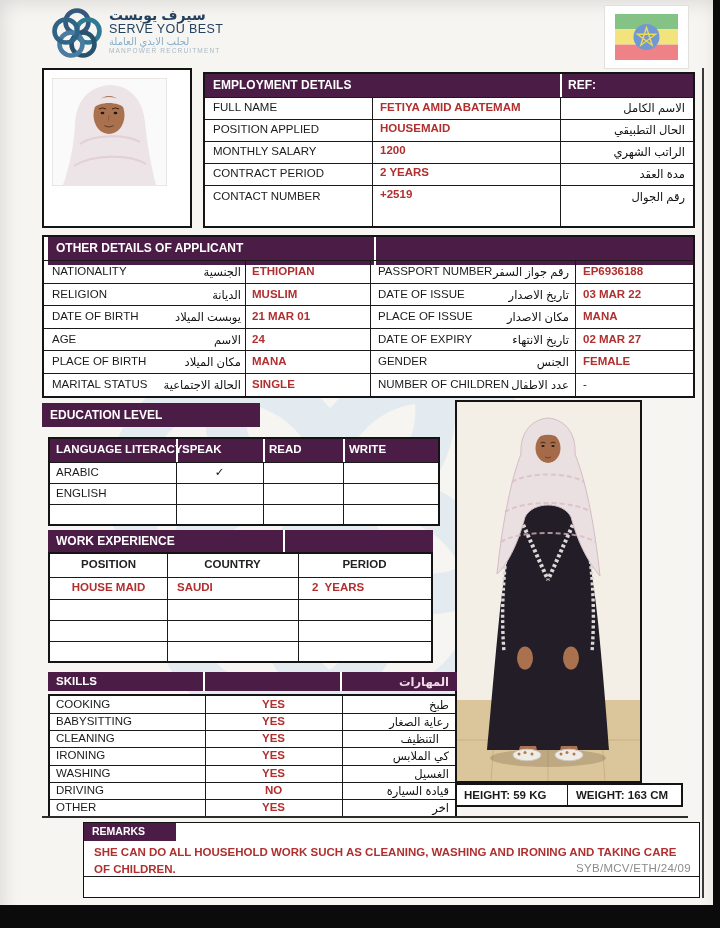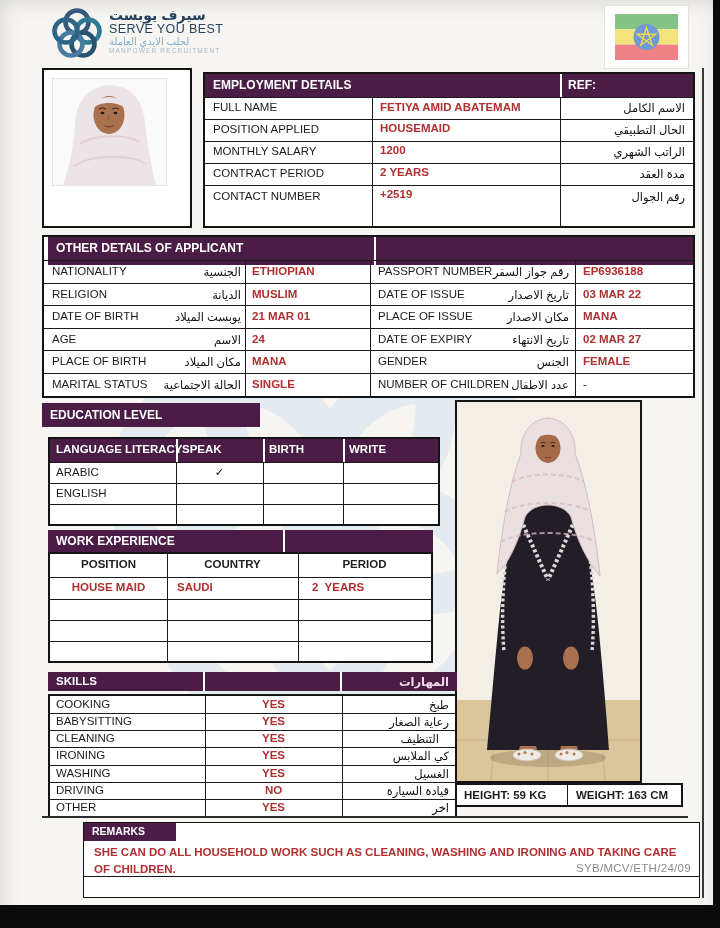--- a/index.html
+++ b/index.html
@@ -201,21 +201,21 @@
   </div>
 
   <div class="phead" style="left:42px;top:403px;width:218px;height:24px">
     <span class="c hdtxt" style="left:8px;top:5px">EDUCATION LEVEL</span>
   </div>
 
   <div class="tbl" style="left:48px;top:437px;width:392px;height:89px">
     <div class="phead" style="left:0;top:0;right:0;height:23px">
       <span class="c hdtxt" style="left:6px;top:4px;font-size:11.5px">LANGUAGE LITERACY</span>
       <span class="c hdtxt" style="left:132px;top:4px;font-size:11.5px">SPEAK</span>
-      <span class="c hdtxt" style="left:219px;top:4px;font-size:11.5px">BIRTH</span>
+      <span class="c hdtxt" style="left:219px;top:4px;font-size:11.5px">READ</span>
       <span class="c hdtxt" style="left:299px;top:4px;font-size:11.5px">WRITE</span>
       <div class="wdiv" style="left:126px"></div>
         <div class="wdiv" style="left:213px"></div>
         <div class="wdiv" style="left:293px"></div>
     </div>
     <div class="hline" style="top:23px"></div>
       <div class="hline" style="top:44px"></div>
       <div class="hline" style="top:65px"></div>
     <div class="vline" style="left:126px;top:23px;bottom:0"></div>
     <div class="vline" style="left:213px;top:23px;bottom:0"></div>

